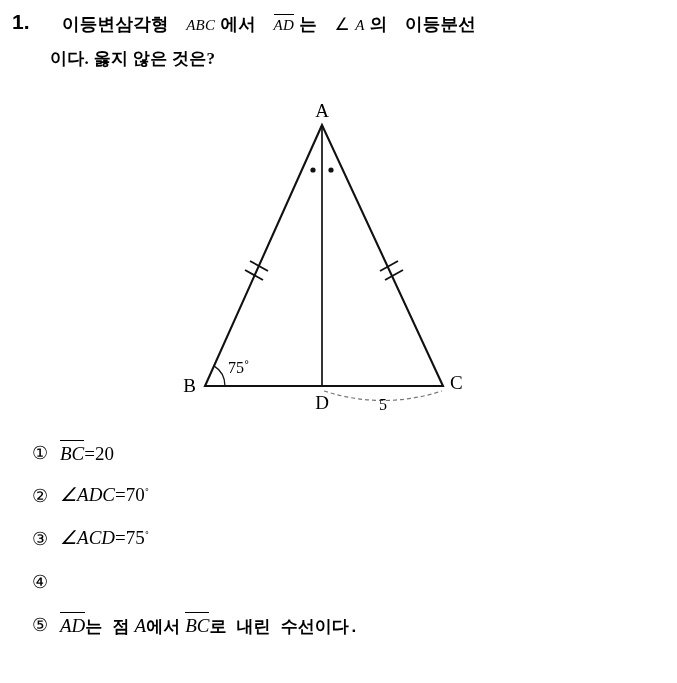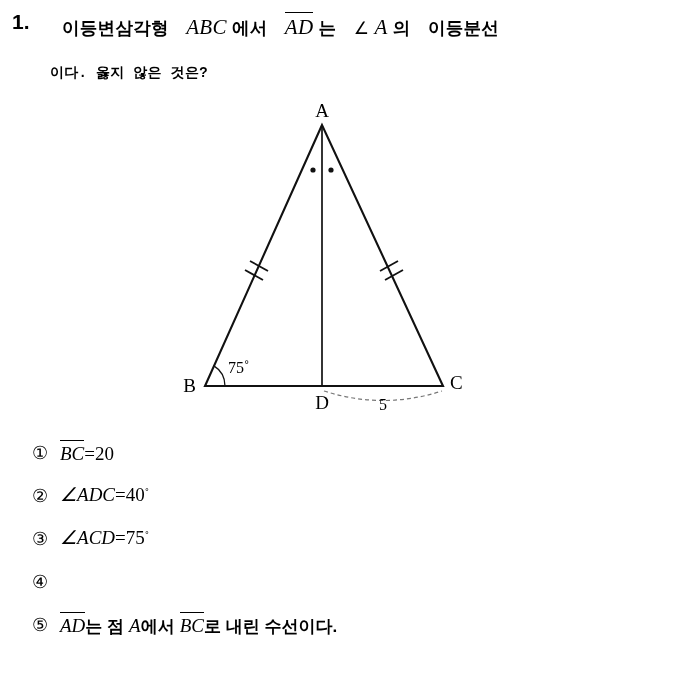--- a/index.html
+++ b/index.html
@@ -43,32 +43,32 @@
     top: 12px;
     font-family: "Liberation Sans", sans-serif;
     font-size: 17.5px;
     font-weight: bold;
     letter-spacing: 0.3px;
     white-space: nowrap;
   }
   .stem-line2 {
     position: absolute;
     left: 50px;
-    top: 64px;
-    font-family: Liberation Mono, monospace;
-    font-size: 14px;
+    top: 47px;
+    font-family: Liberation Serif, serif;
+    font-size: 17px;
     font-weight: bold;
     letter-spacing: 0.3px;
     white-space: nowrap;
   }
   .mathit {
     font-family: "Liberation Serif", serif;
     font-style: italic;
     font-weight: normal;
-    font-size: 21px;
+    font-size: 15px;
   }
   .ovl {
     display: inline-block;
     border-top: 1.3px solid #000;
     padding-top: 3px;
     line-height: 1.05;
   }
   .ang {
     font-family: "Liberation Serif", serif;
     font-weight: normal;
@@ -109,21 +109,21 @@
     font-size: 18px;
     font-family: "Liberation Serif", serif;
   }
   .choice .txt {
     display: inline-block;
   }
   .it {
     font-style: italic;
   }
   .kr {
-    font-family: Liberation Sans, sans-serif;
+    font-family: Liberation Mono, monospace;
     font-size: 17px;
     font-weight: bold;
   }
   .deg {
     font-size: 13px;
     vertical-align: 4px;
   }
   .eq {
     letter-spacing: 0;
   }
@@ -204,21 +204,21 @@
     <div class="choice">
       <span class="circ">①</span>
       <span class="txt">
         <span class="ovl it">BC</span><span class="eq">=</span><span>20</span>
       </span>
     </div>
 
     <div class="choice">
       <span class="circ">②</span>
       <span class="txt">
-        <span class="it">∠ADC</span><span class="eq">=</span><span>40</span><span class="deg">˚</span>
+        <span class="it">∠ADC</span><span class="eq">=</span><span>70</span><span class="deg">˚</span>
       </span>
     </div>
 
     <div class="choice">
       <span class="circ">③</span>
       <span class="txt">
         <span class="it">∠ACD</span><span class="eq">=</span><span>75</span><span class="deg">˚</span>
       </span>
     </div>
 

